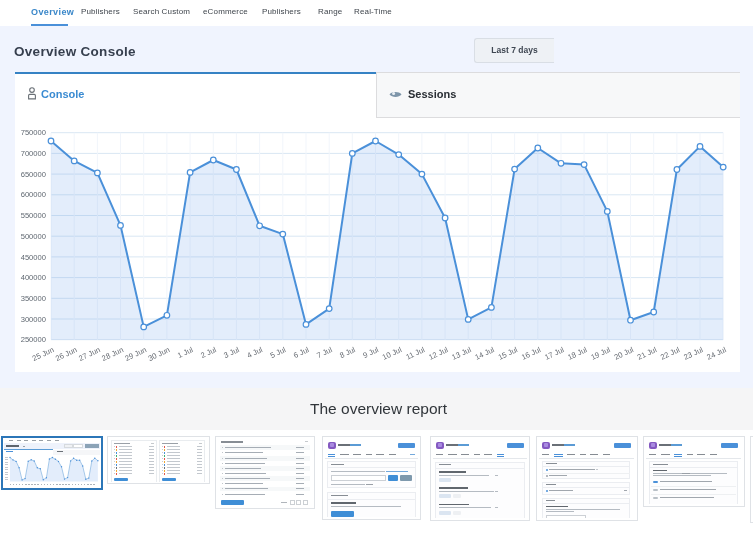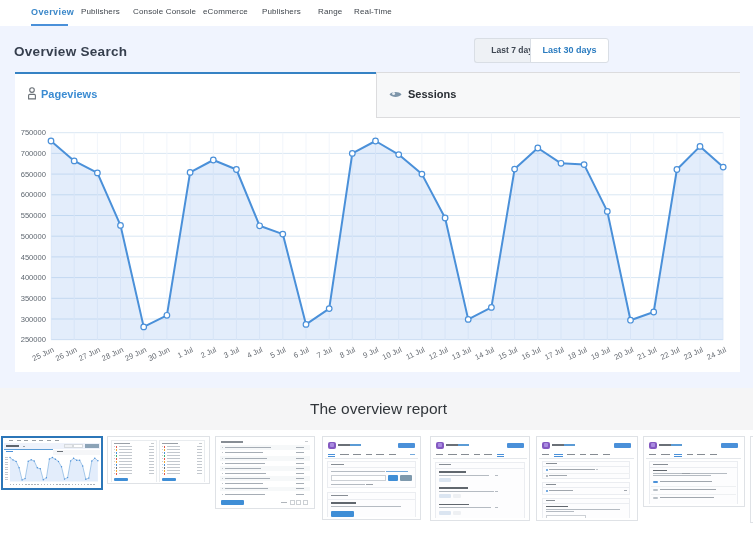--- a/index.html
+++ b/index.html
@@ -5,41 +5,40 @@
 #page{position:relative;width:753px;height:550px}
 .navi,.nava{position:absolute;top:6.5px;font-size:8px;letter-spacing:0.15px;color:#3f454c}
 .nava{color:#3a87c9;font-weight:bold;font-size:9px;letter-spacing:0.4px}
 svg text{font-family:"Liberation Sans",sans-serif}
 </style></head>
 <body>
 <div id="page">
 <div style="position:absolute;left:17px;top:0;width:753px;height:26px;background:#fff">
       <span class="nava" style="left:14px">Overview</span>
       <span class="navi" style="left:64px">Publishers</span>
-      <span class="navi" style="left:116px">Console Console</span>
+      <span class="navi" style="left:116px">Search Custom</span>
       <span class="navi" style="left:186px">eCommerce</span>
       <span class="navi" style="left:245px">Publishers</span>
       <span class="navi" style="left:301px">Range</span>
       <span class="navi" style="left:337px">Real-Time</span>
       <div style="position:absolute;left:14px;top:24px;width:37px;height:2px;background:#4a90d9"></div>
     </div>
 <div style="position:absolute;left:0;top:26px;width:753px;height:46px;background:#f0f4fe"></div>
-<div style="position:absolute;left:14px;top:43.5px;font-size:13.5px;font-weight:bold;color:#363f4e;letter-spacing:0.3px">Overview Search</div>
+<div style="position:absolute;left:14px;top:43.5px;font-size:13.5px;font-weight:bold;color:#363f4e;letter-spacing:0.3px">Overview Console</div>
 <div style="position:absolute;left:474px;top:38px;width:80px;height:24.5px;background:#eef1f5;border:1px solid #d9dee5;border-right:none;border-radius:3px 0 0 3px;box-sizing:border-box;text-align:center;line-height:23px;font-size:8.5px;font-weight:bold;color:#3f4752">Last 7 days</div>
-<div style="position:absolute;left:530px;top:38px;width:79px;height:24.5px;background:#fff;border:1px solid #d9dee5;border-radius:0 3px 3px 0;box-sizing:border-box;text-align:center;line-height:23px;font-size:9px;font-weight:bold;color:#2b7cc0">Last 30 days</div>
 <div style="position:absolute;left:0;top:72px;width:15px;height:316px;background:#f0f4fe"></div>
 <div style="position:absolute;left:740px;top:72px;width:13px;height:316px;background:#f0f4fe"></div>
 <div style="position:absolute;left:15px;top:72px;width:725px;height:300px;background:#fff"></div>
 <div style="position:absolute;left:15px;top:72px;width:361px;height:46px;background:#fff;border-top:2px solid #3582c4;box-sizing:border-box"></div>
 <div style="position:absolute;left:376px;top:72px;width:364px;height:46px;background:#f7f8f9;border-left:1px solid #dcdcde;border-bottom:1px solid #dcdcde;border-top:1px solid #dcdcde;box-sizing:border-box"></div>
 <svg style="position:absolute;left:28px;top:87px" width="8" height="13" viewBox="0 0 8 13">
       <circle cx="4" cy="3.1" r="2.3" fill="none" stroke="#6a7076" stroke-width="1.1"></circle>
       <path d="M1.7,7.4 L6.3,7.4 Q7.4,7.4 7.4,8.5 L7.4,11.9 L0.6,11.9 L0.6,8.5 Q0.6,7.4 1.7,7.4 Z" fill="none" stroke="#6a7076" stroke-width="1.1"></path>
     </svg>
-<div style="position:absolute;left:41px;top:88px;font-size:11px;font-weight:bold;color:#3a8bd2;letter-spacing:0px">Pageviews</div>
+<div style="position:absolute;left:41px;top:88px;font-size:11px;font-weight:bold;color:#3a8bd2;letter-spacing:0px">Console</div>
 <svg style="position:absolute;left:389px;top:90.5px" width="13" height="7" viewBox="0 0 13 7">
       <path d="M0.5,3.5 C3,0.3 10,0.3 12.5,3.5 C10,6.7 3,6.7 0.5,3.5 Z" fill="#7d95a9"></path>
       <circle cx="4.6" cy="2.6" r="1.5" fill="#e9eef3"></circle>
     </svg>
 <div style="position:absolute;left:408px;top:88px;font-size:11px;font-weight:bold;color:#282d33;letter-spacing:0px">Sessions</div>
 <svg width="725" height="254" viewBox="0 0 725 254" style="position:absolute;left:15px;top:118px">
 <g stroke="#d9e7f3" stroke-width="1">
         <line x1="36" y1="14.7" x2="708.2" y2="14.7"></line>
         <line x1="36" y1="35.4" x2="708.2" y2="35.4"></line>
         <line x1="36" y1="56.1" x2="708.2" y2="56.1"></line>

